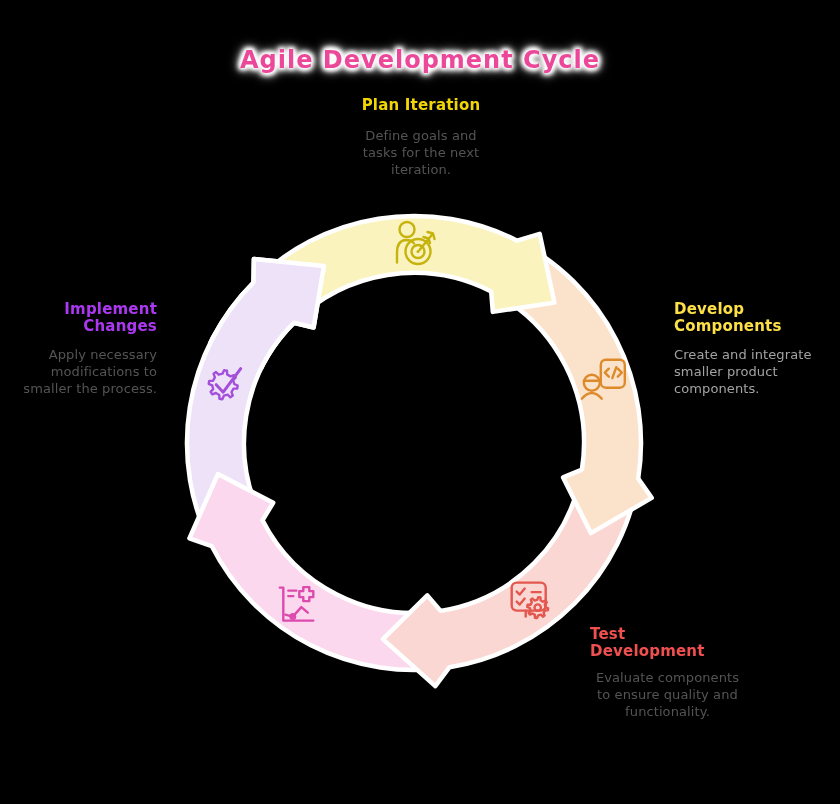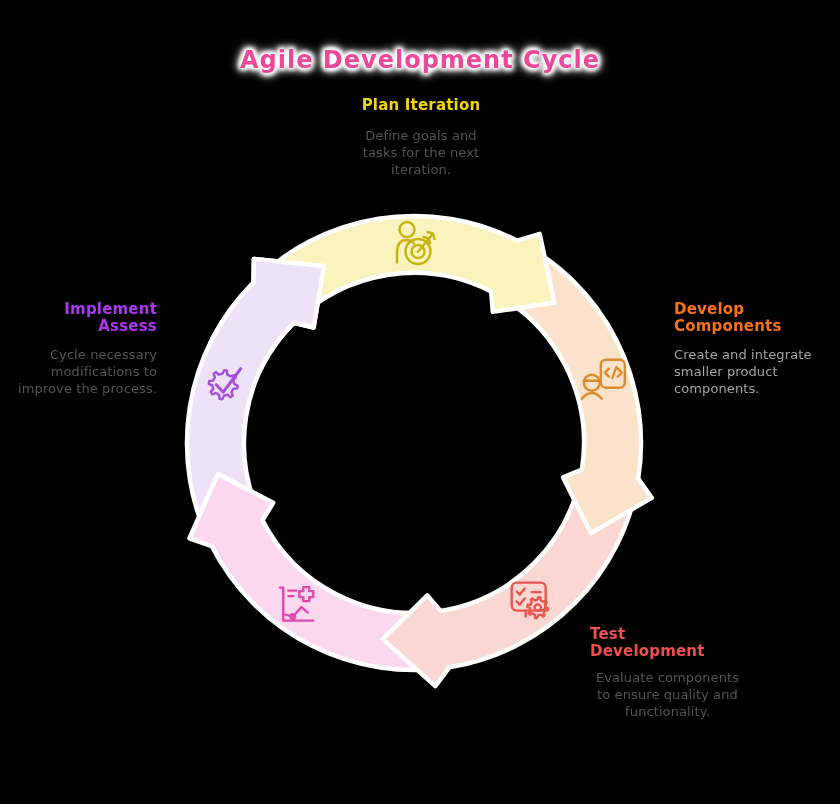--- a/index.html
+++ b/index.html
@@ -83,28 +83,28 @@
     </svg>
 
   <div class="main-title" style="color: #ec4899;">Agile Development Cycle</div>
 
   <div class="step-block step-plan">
     <div class="step-title" style="color: rgb(242, 213, 4);">Plan Iteration</div>
     <div class="step-desc" style="color: rgb(84, 84, 84);">Define goals and tasks for the next iteration.</div>
   </div>
 
   <div class="step-block step-develop">
-    <div class="step-title" style="color: #f97316;">Develop Components</div>
+    <div class="step-title" style="color: #fde047;">Develop Components</div>
     <div class="step-desc" style="color: #a3a3a3;">Create and integrate smaller product components.</div>
   </div>
 
   <div class="step-block step-test">
     <div class="step-title" style="color: rgb(240, 80, 80);">Test Development</div>
     <div class="step-desc" style="color: rgb(84, 84, 84);">Evaluate components to ensure quality and functionality.</div>
   </div>
 
 
   <div class="step-block step-implement">
-    <div class="step-title" style="color: rgb(173, 56, 242);">Implement Assess</div>
-    <div class="step-desc" style="color: rgb(84, 84, 84);">Cycle necessary modifications to improve the process.</div>
+    <div class="step-title" style="color: rgb(173, 56, 242);">Implement Changes</div>
+    <div class="step-desc" style="color: rgb(84, 84, 84);">Apply necessary modifications to smaller the process.</div>
   </div>
 
 </div>
 
 </body></html>

